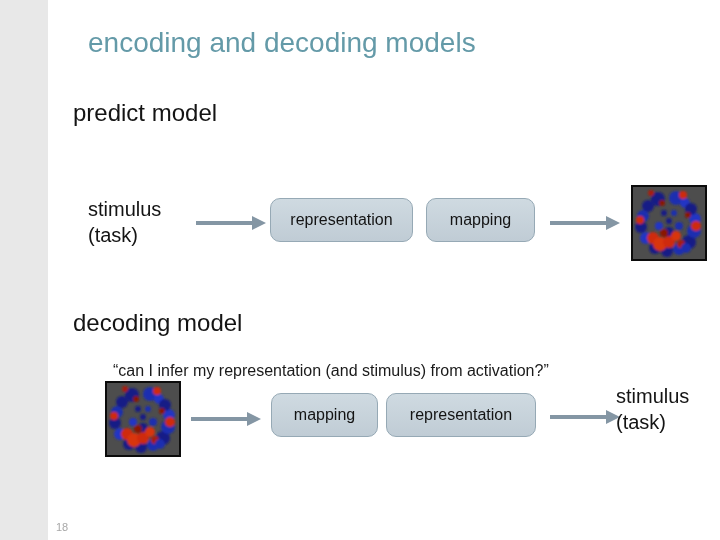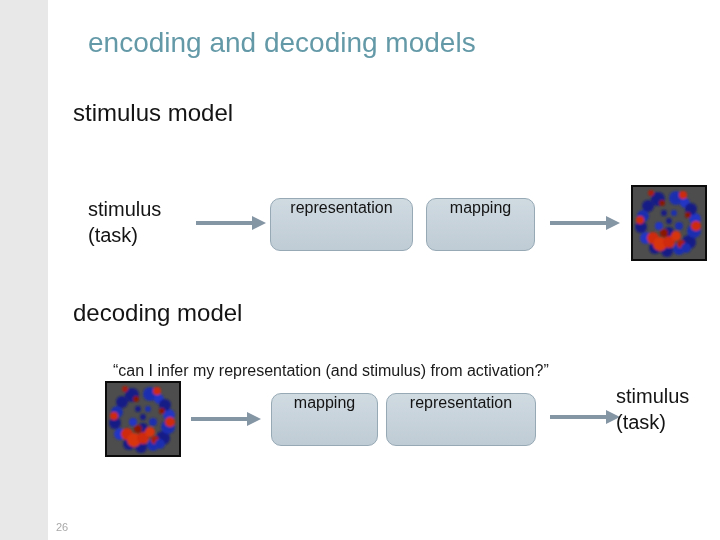--- a/index.html
+++ b/index.html
@@ -15,41 +15,41 @@
   .title{
     position:absolute;left:40px;top:27px;
     font-size:28px;letter-spacing:0px;
     color:#649aa8;white-space:nowrap;
   }
   .section-heading{
     position:absolute;left:25px;
     font-size:24px;color:#141414;white-space:nowrap;
   }
   .heading-encoding{top:99px;}
-  .heading-decoding{top:299px;}
+  .heading-decoding{top:309px;}
   .quote{
     position:absolute;left:65px;
     font-size:16px;color:#1a1a1a;white-space:nowrap;
   }
   .quote-encoding{top:140px;}
   .quote-decoding{top:362px;}
   .io-label{
     position:absolute;
     font-size:20px;line-height:26px;
     color:#141414;text-align:left;
   }
   .io-encoding{left:40px;top:196px;width:105px;}
   .io-decoding{left:568px;top:383px;width:105px;}
   .flow-box{
-    position:absolute;height:53px;
+    position:absolute;height:44px;
     box-sizing:border-box;
     background:linear-gradient(#cfdae1,#c0ccd5);
     border:1.5px solid #96a9b5;
     border-radius:10px;
-    display:flex;justify-content:center;
+    display:flex;align-items:center;justify-content:center;
     font-size:16px;color:#141414;white-space:nowrap;
   }
   .box-rep-enc{left:222px;top:198px;width:143px;}
   .box-map-enc{left:378px;top:198px;width:109px;}
   .box-map-dec{left:223px;top:393px;width:107px;}
   .box-rep-dec{left:338px;top:393px;width:150px;}
   .arrow{position:absolute;width:72px;height:16px;}
   .arrow-1{left:147px;top:215px;}
   .arrow-2{left:501px;top:215px;}
   .arrow-3{left:142px;top:411px;}
@@ -117,21 +117,21 @@
       <line x1="1" y1="8" x2="58" y2="8" stroke="#8496a4" stroke-width="4"></line>
       <polygon points="57,1 57,15 71,8" fill="#8496a4"></polygon>
     </g>
   </defs>
 </svg>
 
 <div class="slide">
 
   <div class="title">encoding and decoding models</div>
 
-  <div class="section-heading heading-encoding">stimulus model</div>
+  <div class="section-heading heading-encoding">predict model</div>
 
   <div class="io-label io-encoding">
     <div>stimulus</div>
     <div>(task)</div>
   </div>
 
   <svg class="arrow arrow-1" viewBox="0 0 72 16">
       <use href="#arrow-g" xlink:href="#arrow-g"></use>
     </svg>
 
@@ -170,15 +170,15 @@
 
   <svg class="arrow arrow-4" viewBox="0 0 72 16">
       <use href="#arrow-g" xlink:href="#arrow-g"></use>
     </svg>
 
   <div class="io-label io-decoding">
     <div>stimulus</div>
     <div>(task)</div>
   </div>
 
-  <div class="page-number">26</div>
+  <div class="page-number">18</div>
 
 </div>
 
 </body></html>

